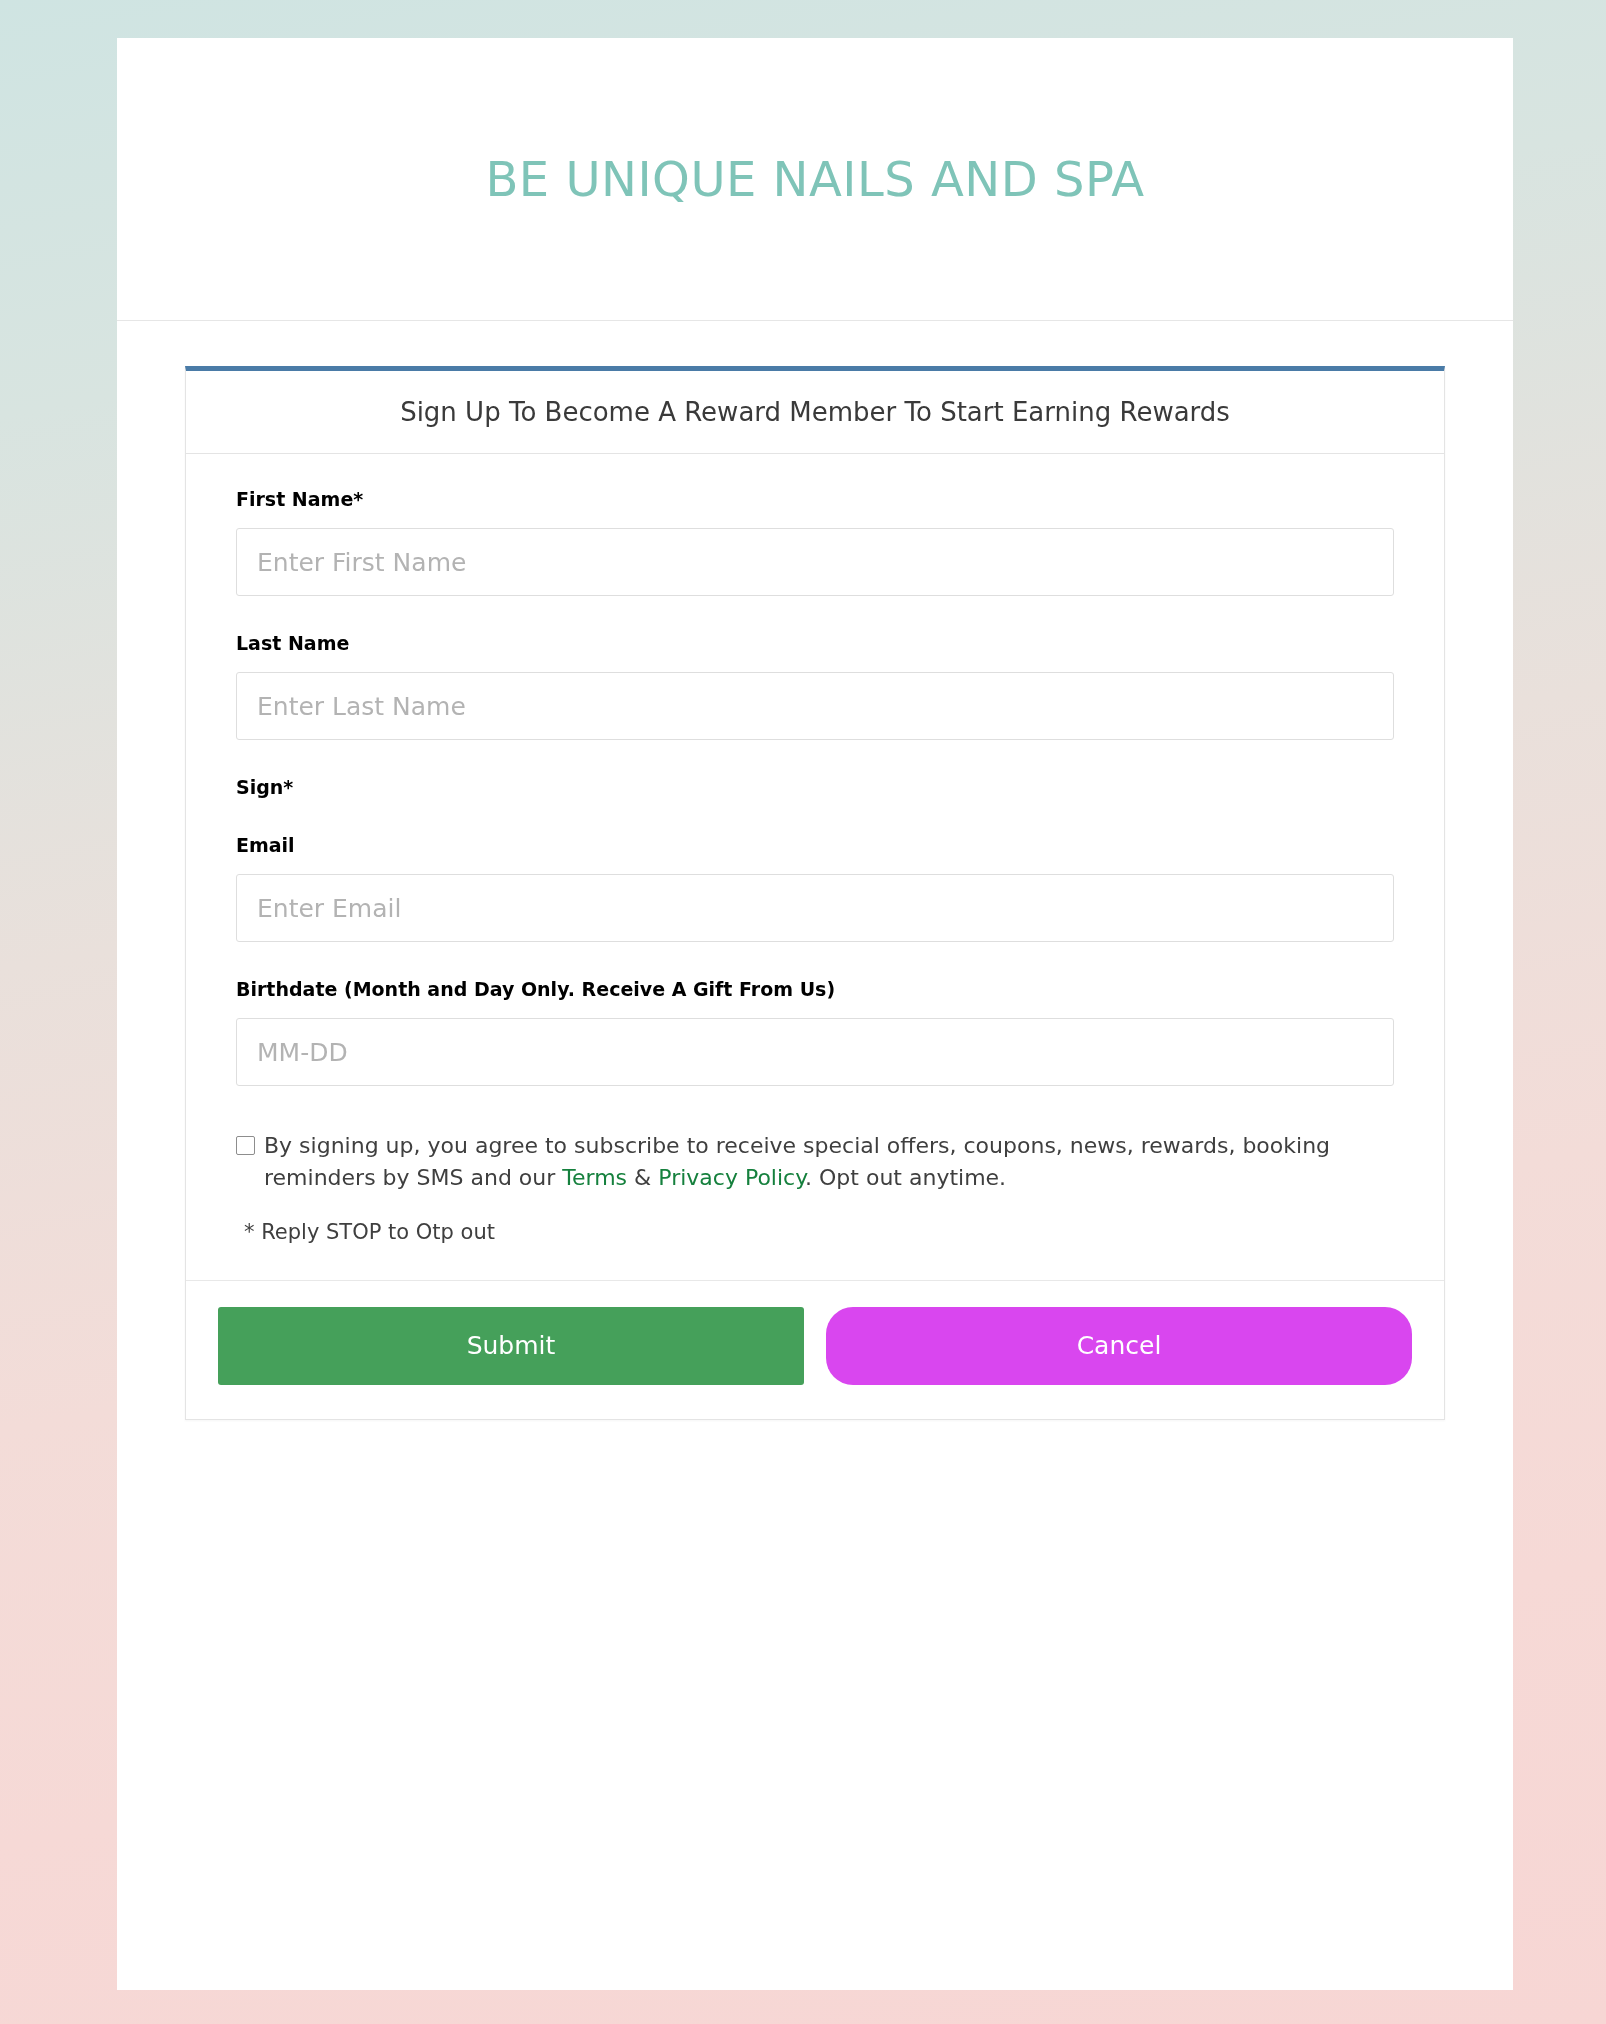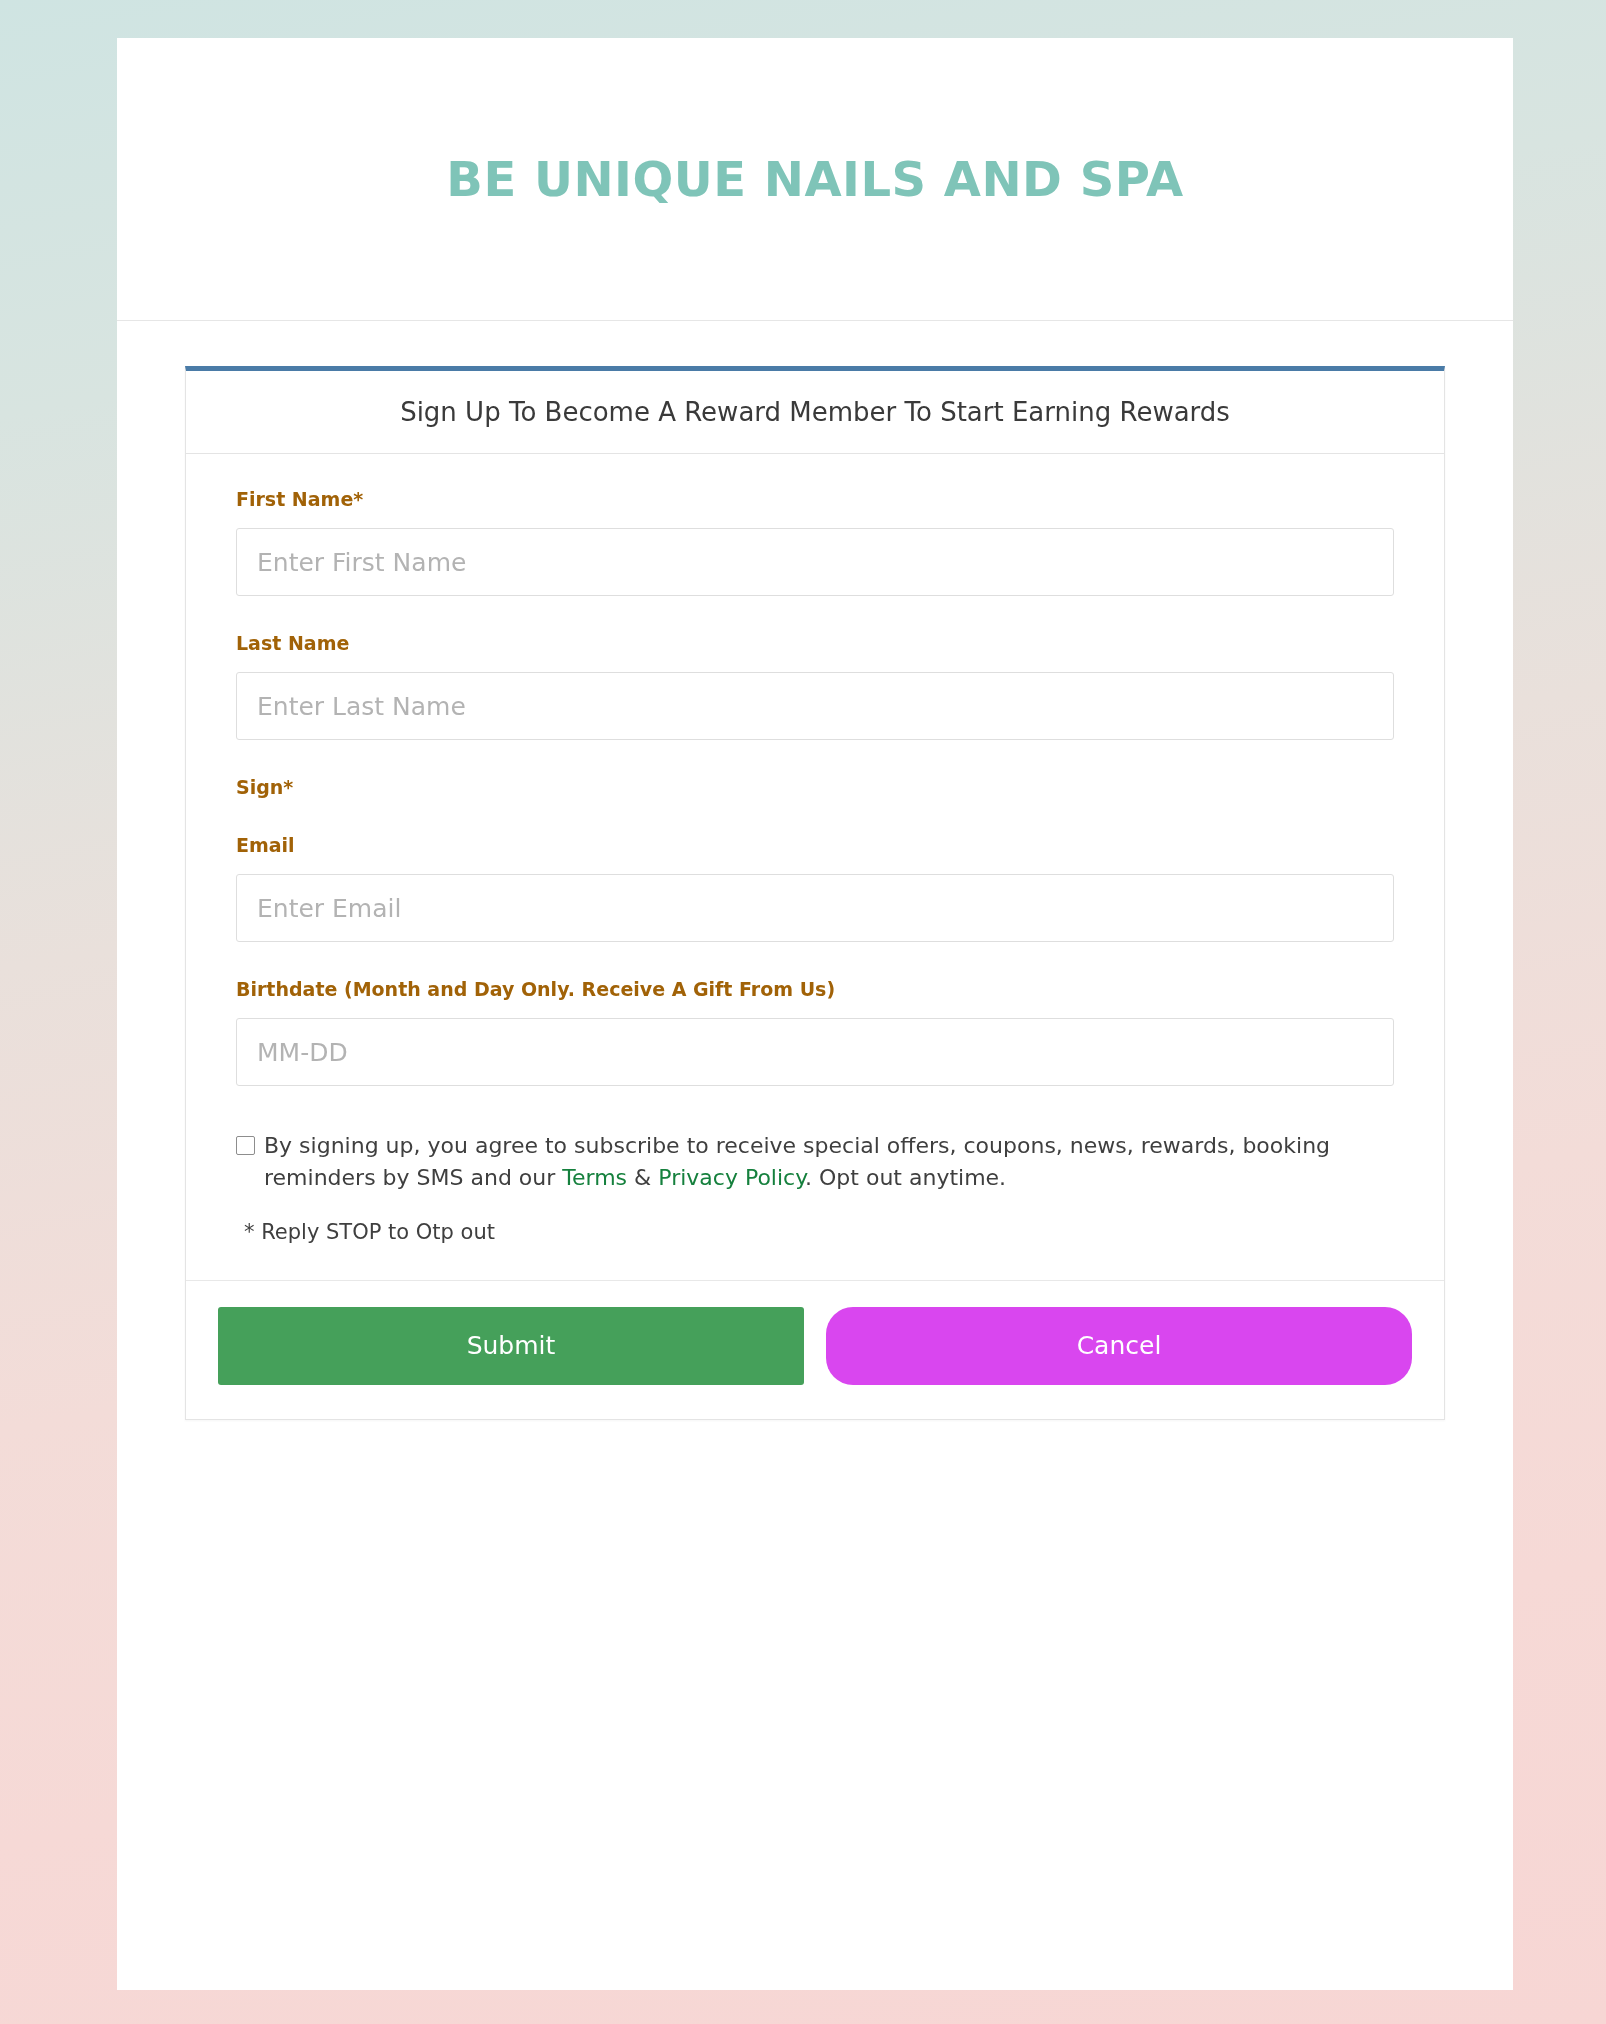--- a/index.html
+++ b/index.html
@@ -26,21 +26,21 @@
   .brand-header {
     height: 283px;
     border-bottom: 1px solid #e6e6e6;
     display: flex;
     align-items: center;
     justify-content: center;
   }
   .brand-title {
     color: #7fc4b8;
     font-size: 48px;
-    font-weight: bold;
+    font-weight: normal;
     letter-spacing: 0.5px;
     text-align: center;
     font-family: "DejaVu Sans", sans-serif;
   }
   .panel {
     margin: 45px 68px 0 68px;
     border: 1px solid #e4e4e4;
     border-top: 5px solid #4a7ba7;
     background: #fff;
     box-shadow: 0 1px 2px rgba(0,0,0,0.04);
@@ -58,21 +58,21 @@
   .panel-body {
     padding: 34px 50px 0 50px;
   }
   .form-group {
     margin-bottom: 36px;
   }
   .form-label {
     display: block;
     font-size: 19px;
     font-weight: bold;
-    color: #a16207;
+    color: #000000;
     margin-bottom: 18px;
   }
   .form-input {
     display: block;
     width: 100%;
     height: 68px;
     padding: 20px 20px;
     font-size: 25px;
     color: #555;
     border: 1px solid #dedede;

